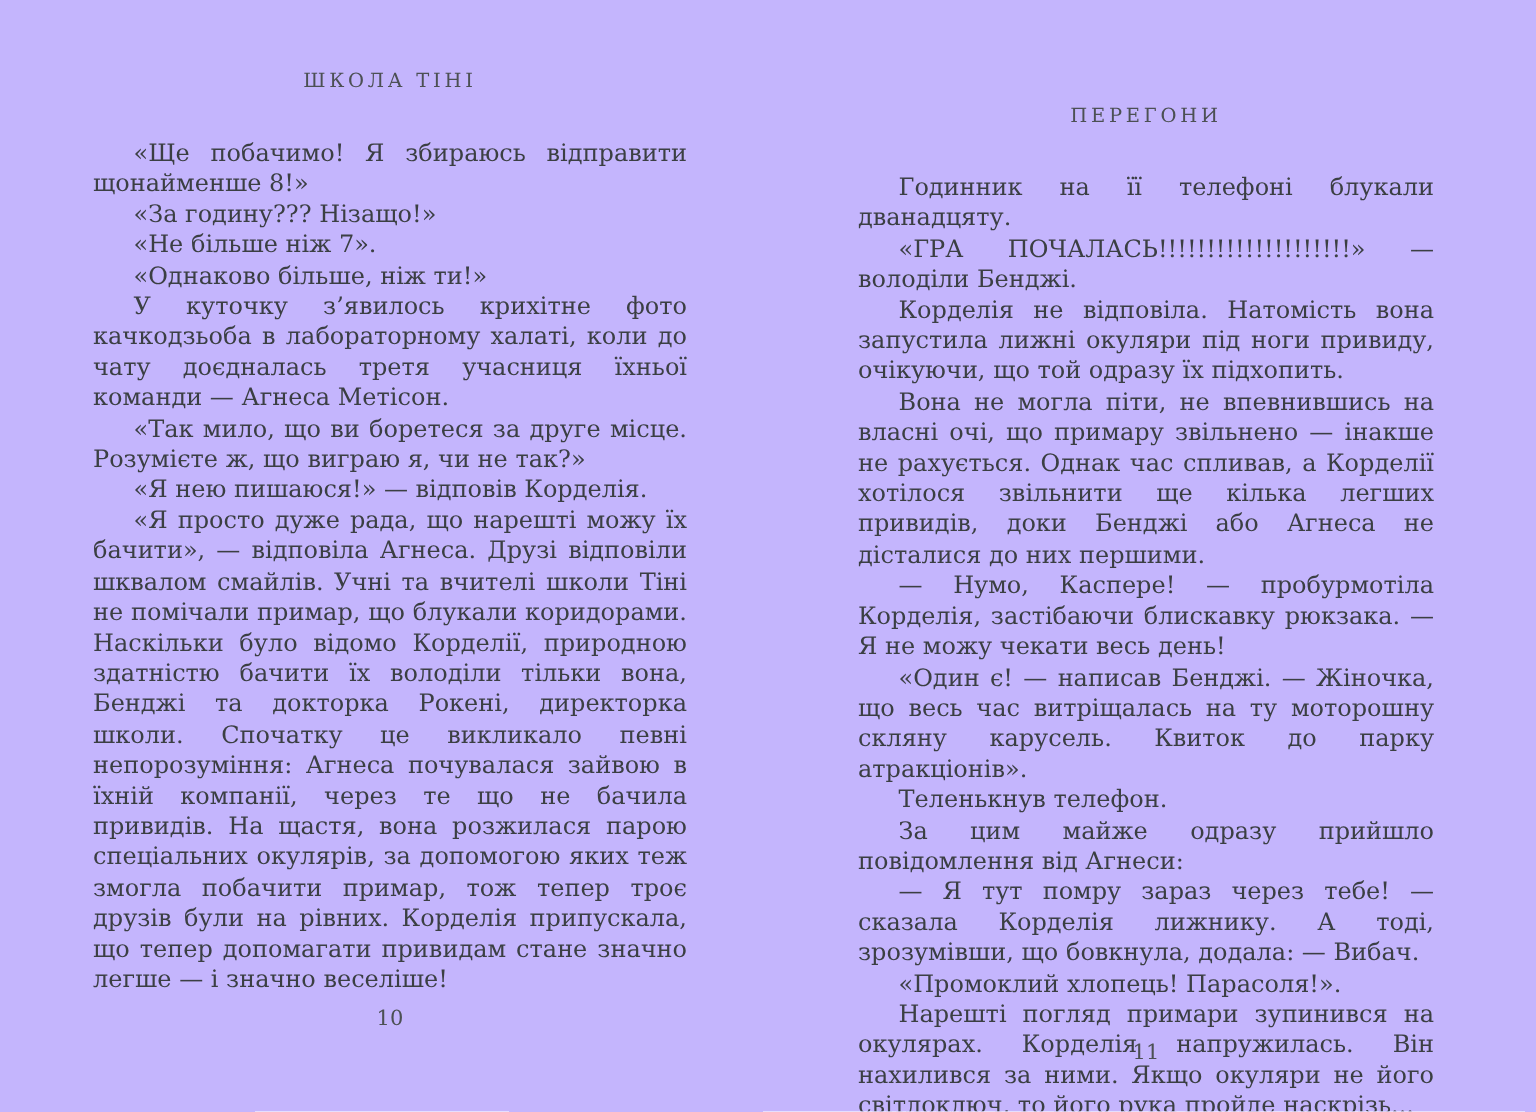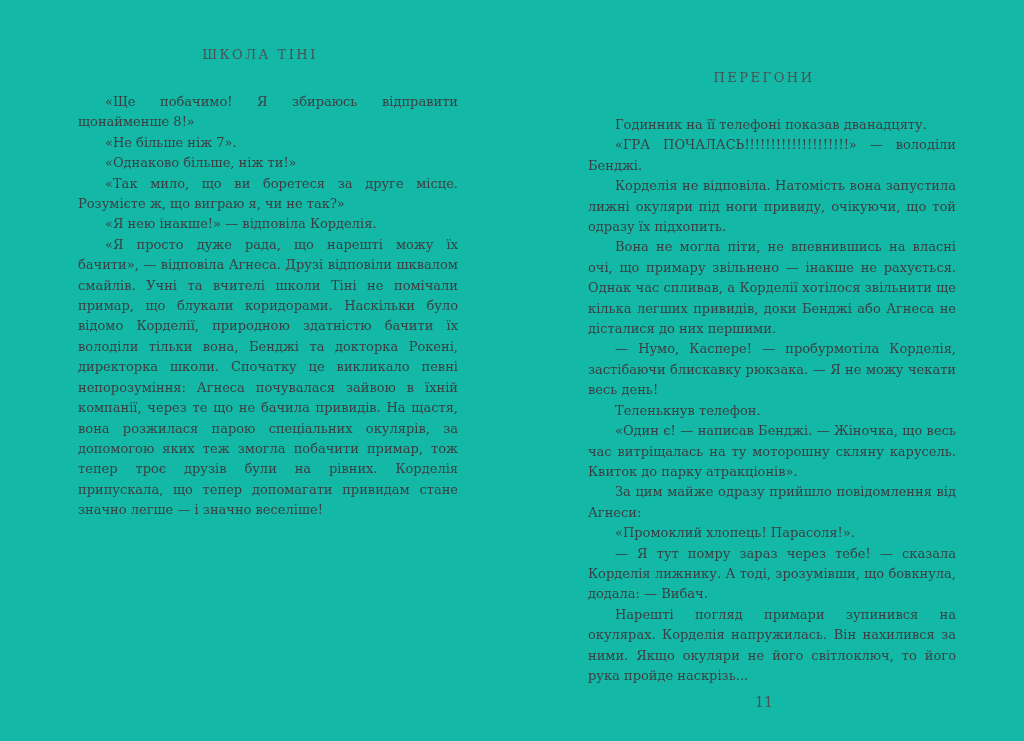--- a/index.html
+++ b/index.html
@@ -4,21 +4,21 @@
 <style>
   html, body {
     margin: 0;
     padding: 0;
     background: #ffffff;
   }
   .spread {
     position: relative;
     width: 1024px;
     height: 741px;
-    background: #14b8a6;
+    background: #c4b5fd;
     font-family: "DejaVu Serif", "Liberation Serif", serif;
     color: #3b3f43;
     overflow: hidden;
   }
   .page {
     position: absolute;
     top: 0;
     height: 741px;
   }
   .page-left  { left: 62px;  width: 396px; }
@@ -29,23 +29,23 @@
     left: 0;
     width: 100%;
     text-align: center;
     font-size: 13px;
     letter-spacing: 2.5px;
     color: #4c5054;
   }
   .body-text {
     position: absolute;
     top: 92px;
-    left: 16px;
+    left: 0;
     right: 0;
-    font-size: 13px;
+    font-size: 16px;
     line-height: 20.4px;
     text-align: justify;
   }
   .para {
     margin: 0;
     text-indent: 27px;
   }
   .page-number {
     position: absolute;
     top: 671px;
@@ -58,39 +58,42 @@
 </style>
 </head>
 <body>
 
 <div class="spread">
 
   <div class="page page-left">
     <div class="running-header">ШКОЛА ТІНІ</div>
     <div class="body-text">
       <p class="para">«Ще побачимо! Я збираюсь відправити щонайменше 8!»</p>
+      <p class="para">«За годину??? Нізащо!»</p>
       <p class="para">«Не більше ніж 7».</p>
       <p class="para">«Однаково більше, ніж ти!»</p>
+      <p class="para">У куточку з’явилось крихітне фото качкодзьоба в лабораторному халаті, коли до чату доєдналась третя учасниця їхньої команди — Агнеса Метісон.</p>
       <p class="para">«Так мило, що ви боретеся за друге місце. Розумієте ж, що виграю я, чи не так?»</p>
-      <p class="para">«Я нею інакше!» — відповіла Корделія.</p>
+      <p class="para">«Я нею пишаюся!» — відповів Корделія.</p>
       <p class="para">«Я просто дуже рада, що нарешті можу їх бачити», — відповіла Агнеса. Друзі відповіли шквалом смайлів. Учні та вчителі школи Тіні не помічали примар, що блукали коридорами. Наскільки було відомо Корделії, природною здатністю бачити їх володіли тільки вона, Бенджі та докторка Рокені, директорка школи. Спочатку це викликало певні непорозуміння: Агнеса почувалася зайвою в їхній компанії, через те що не бачила привидів. На щастя, вона розжилася парою спеціальних окулярів, за допомогою яких теж змогла побачити примар, тож тепер троє друзів були на рівних. Корделія припускала, що тепер допомагати привидам стане значно легше — і значно веселіше!</p>
     </div>
+    <div class="page-number">10</div>
   </div>
 
   <div class="page page-right">
     <div class="running-header">ПЕРЕГОНИ</div>
     <div class="body-text">
-      <p class="para">Годинник на її телефоні показав дванадцяту.</p>
+      <p class="para">Годинник на її телефоні блукали дванадцяту.</p>
       <p class="para">«ГРА ПОЧАЛАСЬ!!!!!!!!!!!!!!!!!!!!» — володіли Бенджі.</p>
       <p class="para">Корделія не відповіла. Натомість вона запустила лижні окуляри під ноги привиду, очікуючи, що той одразу їх підхопить.</p>
       <p class="para">Вона не могла піти, не впевнившись на власні очі, що примару звільнено — інакше не рахується. Однак час спливав, а Корделії хотілося звільнити ще кілька легших привидів, доки Бенджі або Агнеса не дісталися до них першими.</p>
       <p class="para">— Нумо, Каспере! — пробурмотіла Корделія, застібаючи блискавку рюкзака. — Я не можу чекати весь день!</p>
+      <p class="para">«Один є! — написав Бенджі. — Жіночка, що весь час витріщалась на ту моторошну скляну карусель. Квиток до парку атракціонів».</p>
       <p class="para">Теленькнув телефон.</p>
-      <p class="para">«Один є! — написав Бенджі. — Жіночка, що весь час витріщалась на ту моторошну скляну карусель. Квиток до парку атракціонів».</p>
       <p class="para">За цим майже одразу прийшло повідомлення від Агнеси:</p>
+      <p class="para">— Я тут помру зараз через тебе! — сказала Корделія лижнику. А тоді, зрозумівши, що бовкнула, додала: — Вибач.</p>
       <p class="para">«Промоклий хлопець! Парасоля!».</p>
-      <p class="para">— Я тут помру зараз через тебе! — сказала Корделія лижнику. А тоді, зрозумівши, що бовкнула, додала: — Вибач.</p>
       <p class="para">Нарешті погляд примари зупинився на окулярах. Корделія напружилась. Він нахилився за ними. Якщо окуляри не його світлоключ, то його рука пройде наскрізь...</p>
     </div>
     <div class="page-number">11</div>
   </div>
 
 </div>
 
 </body></html>

